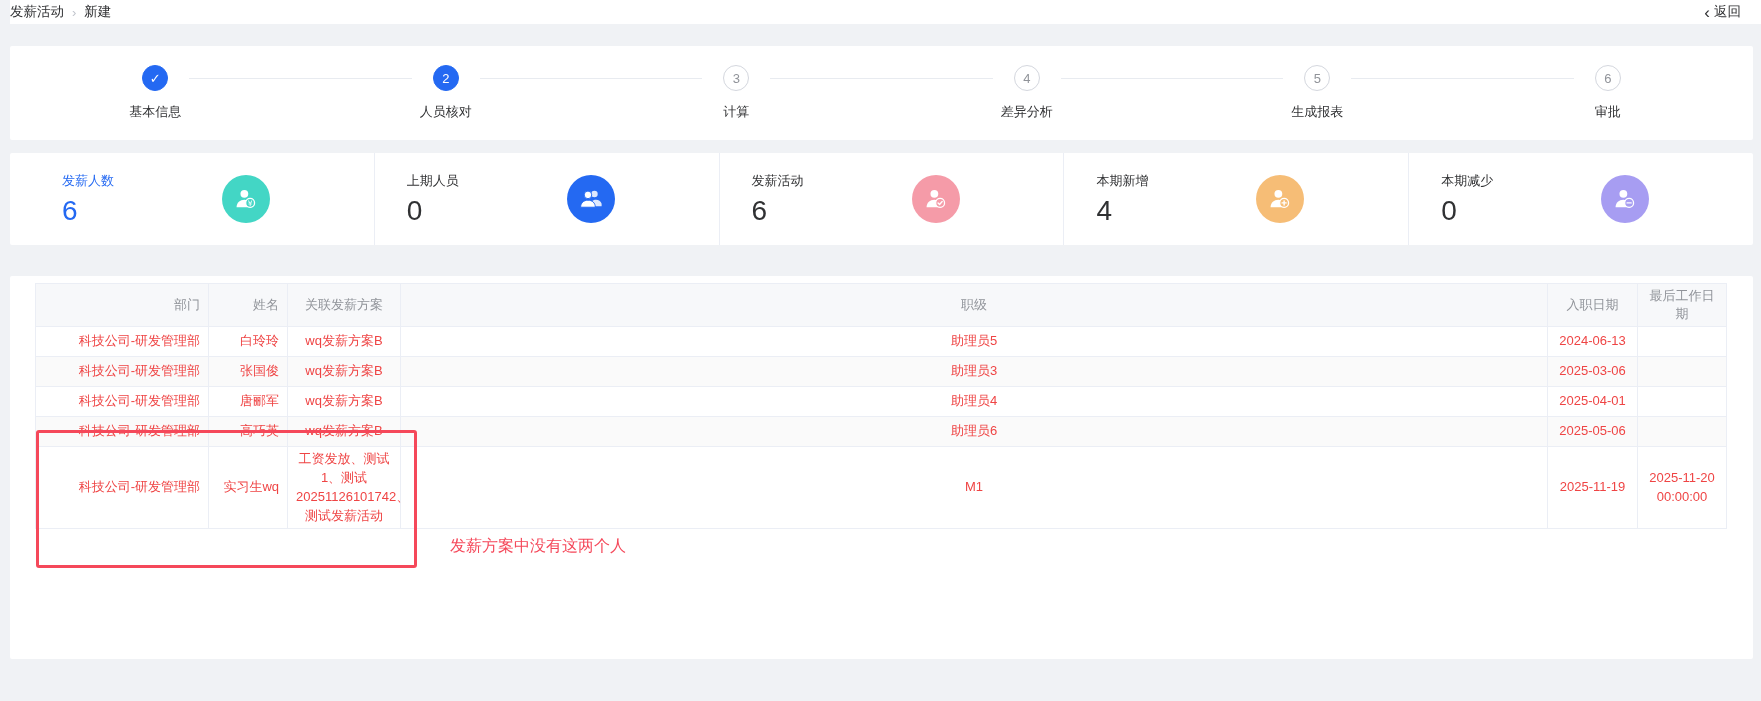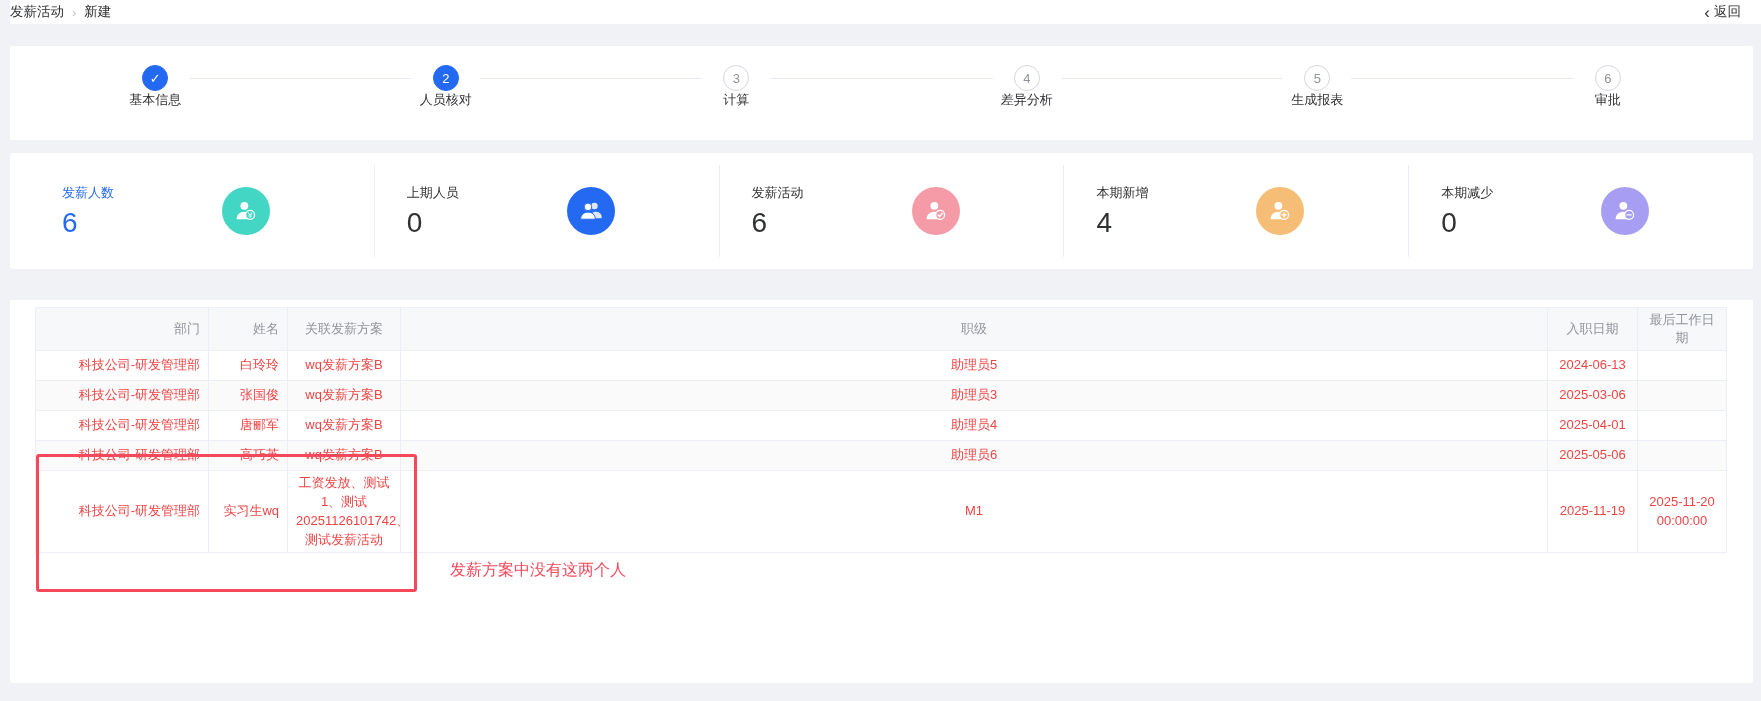--- a/index.html
+++ b/index.html
@@ -15,24 +15,24 @@
 
   .card { margin-left: 10px; margin-right: 8px; background: #fff; border-radius: 2px; }
 
   
   .step-card { margin-top: 22px; height: 94px; padding-top: 19px; }
   .stepper { display: flex; }
   .step-item { flex: 1; position: relative; display: flex; flex-direction: column; align-items: center; cursor: pointer; }
   .step-item:not(:first-child)::before { content: ""; position: absolute; top: 13px; left: calc(-50% + 34px); width: calc(100% - 68px); height: 1px; background: #e8ebf0; }
   .step-circle { width: 26px; height: 26px; border-radius: 50%; display: flex; align-items: center; justify-content: center; font-size: 13px; background: #fff; border: 1px solid #d4d7de; color: #909399; }
   .step-item.done .step-circle, .step-item.active .step-circle { background: #2469f2; border-color: #2469f2; color: #fff; }
-  .step-label { margin-top: 0; font-size: 13px; color: #303133; }
+  .step-label { margin-top: 12px; font-size: 13px; color: #303133; }
 
   
-  .stats-card { margin-top: 13px; height: 116px; display: flex; align-items: center; }
+  .stats-card { margin-top: 13px; height: 92px; display: flex; align-items: center; }
   .stat-block { flex: 1; height: 92px; display: flex; align-items: center; padding-left: 52px; }
   .stat-block + .stat-block { border-left: 1px solid #ebeef5; padding-left: 32px; }
   .stat-info { width: 118px; }
   .stat-label { font-size: 13px; color: #303133; }
   .stat-value { font-size: 28px; color: #303133; margin-top: 6px; line-height: 1.1; font-weight: 400; }
   .stat-block.highlight .stat-label, .stat-block.highlight .stat-value { color: #2469f2; }
   .stat-icon { width: 48px; height: 48px; border-radius: 50%; display: flex; align-items: center; justify-content: center; margin-left: 42px; flex: none; }
   .icon-teal   { background: #43d6c5; color: #43d6c5; }
   .icon-blue   { background: #2469f2; color: #2469f2; }
   .icon-pink   { background: #f59ba8; color: #f59ba8; }

